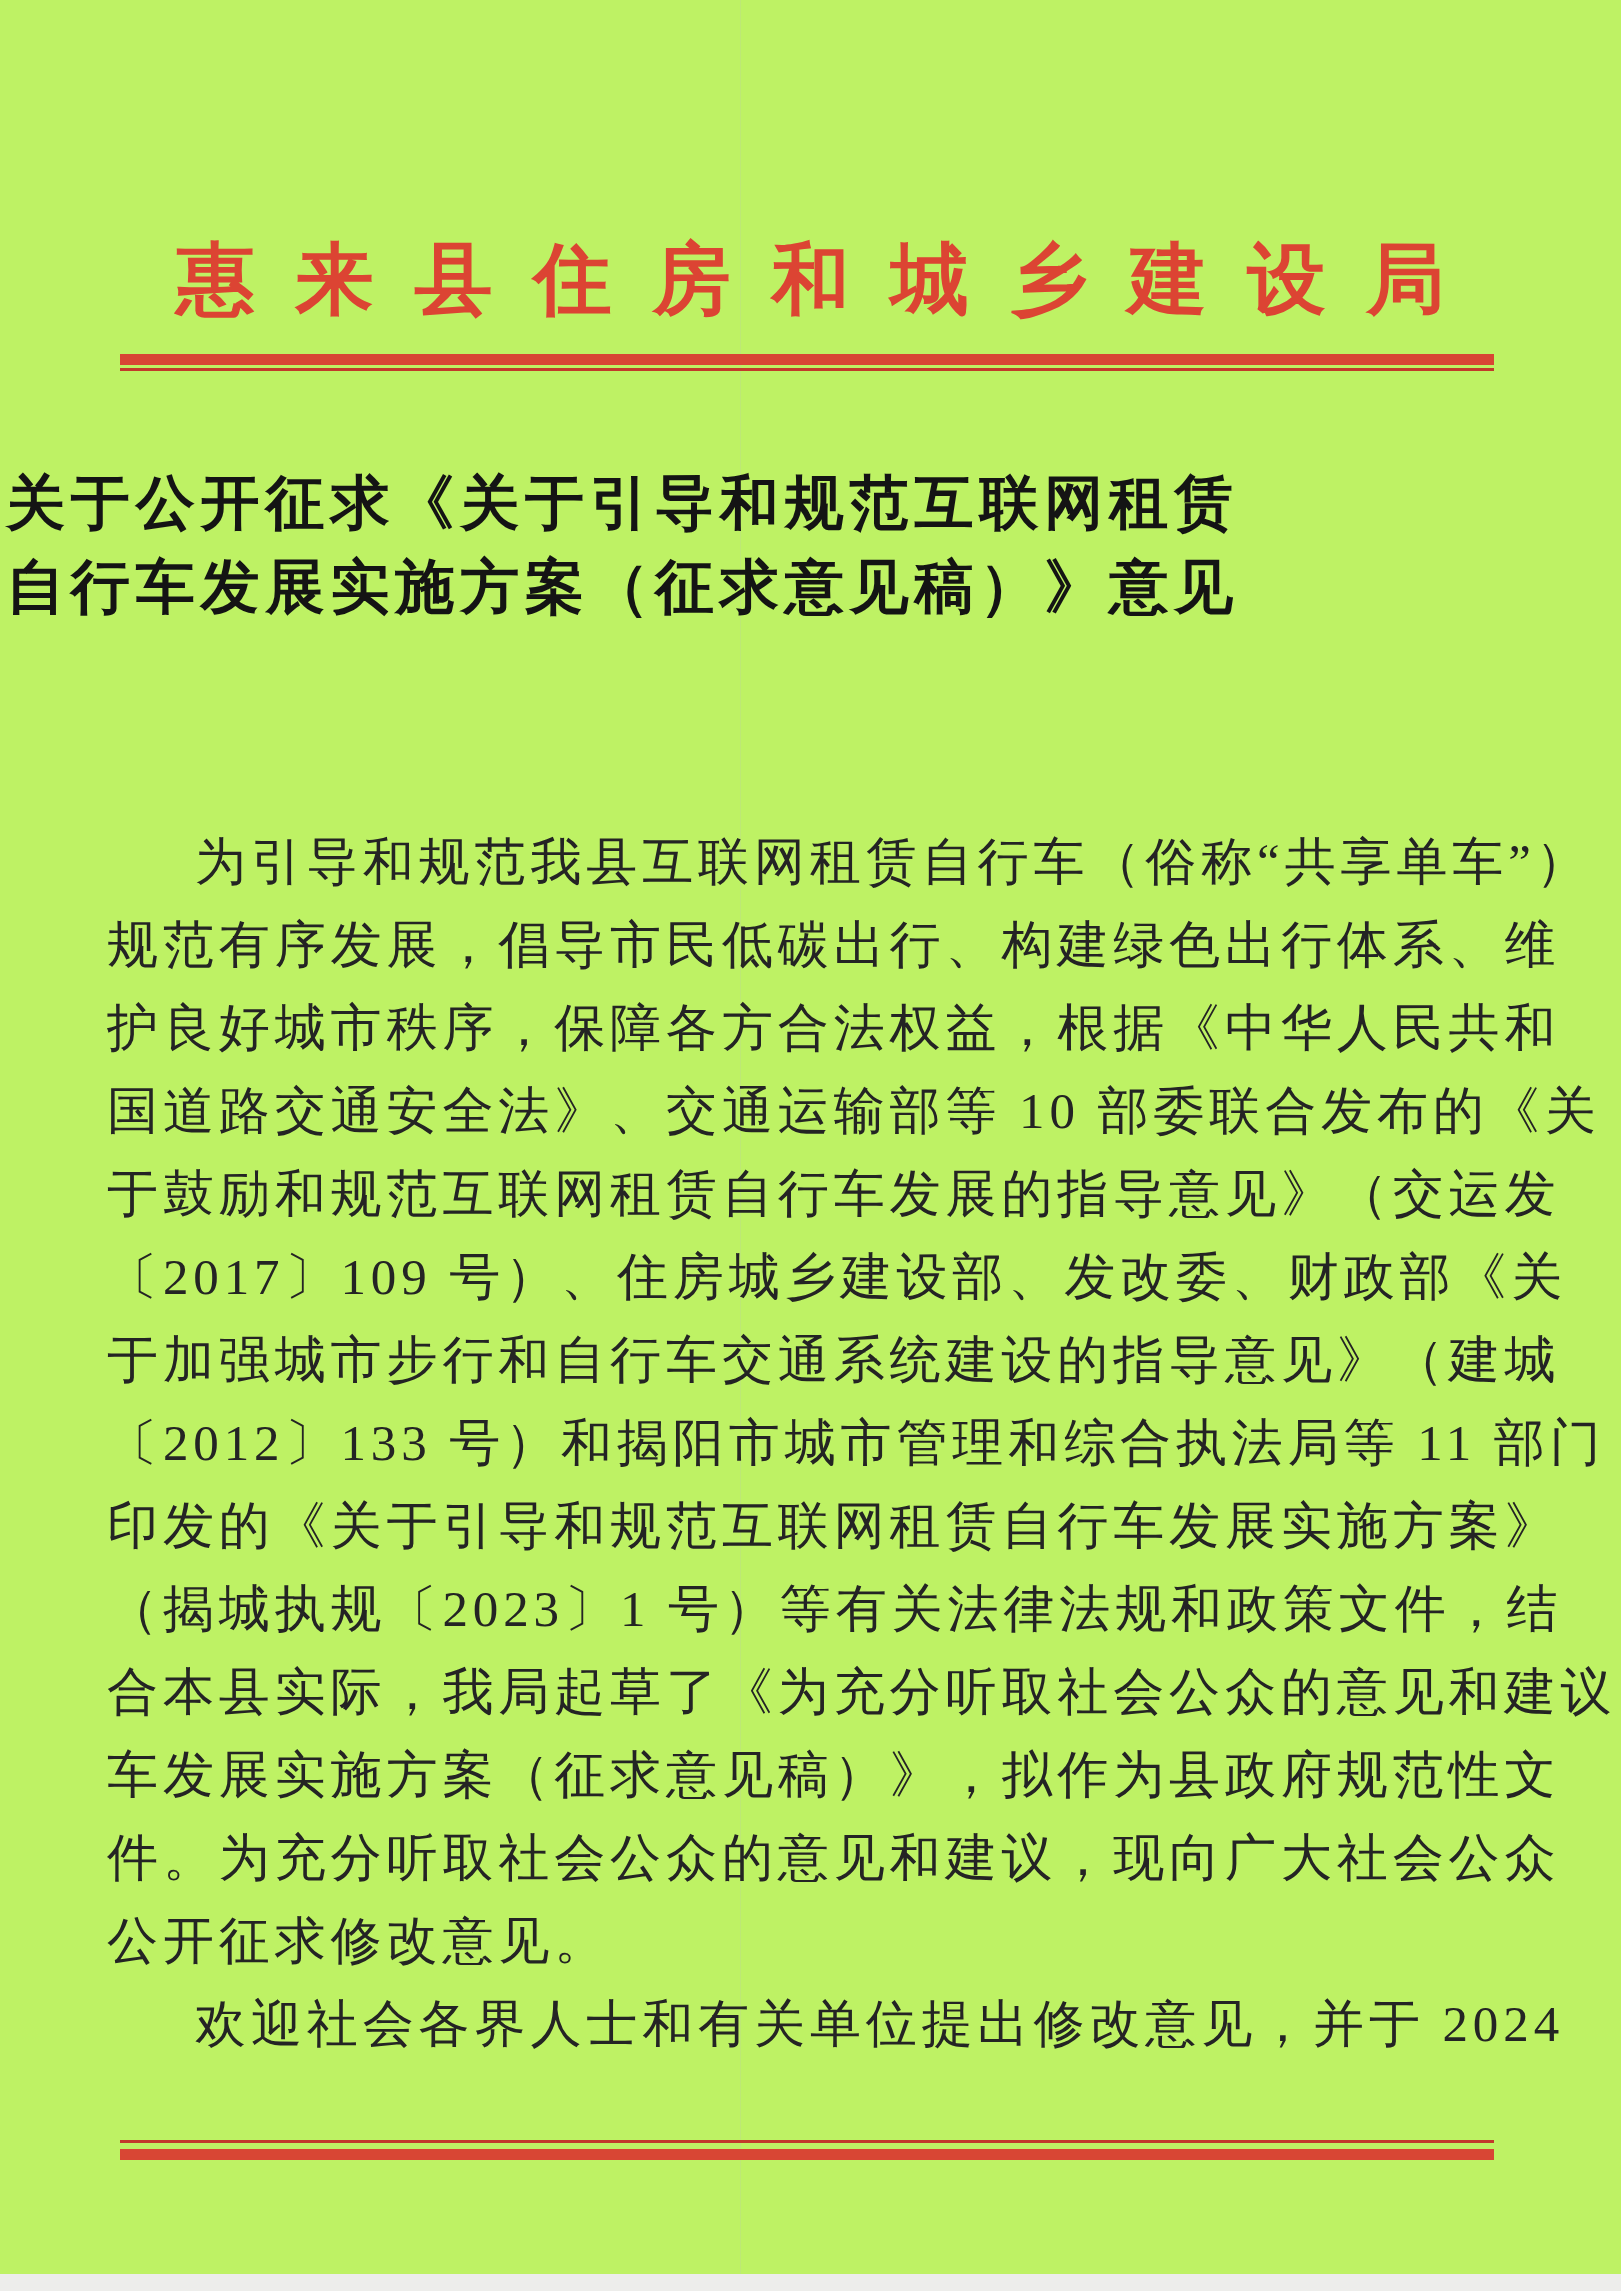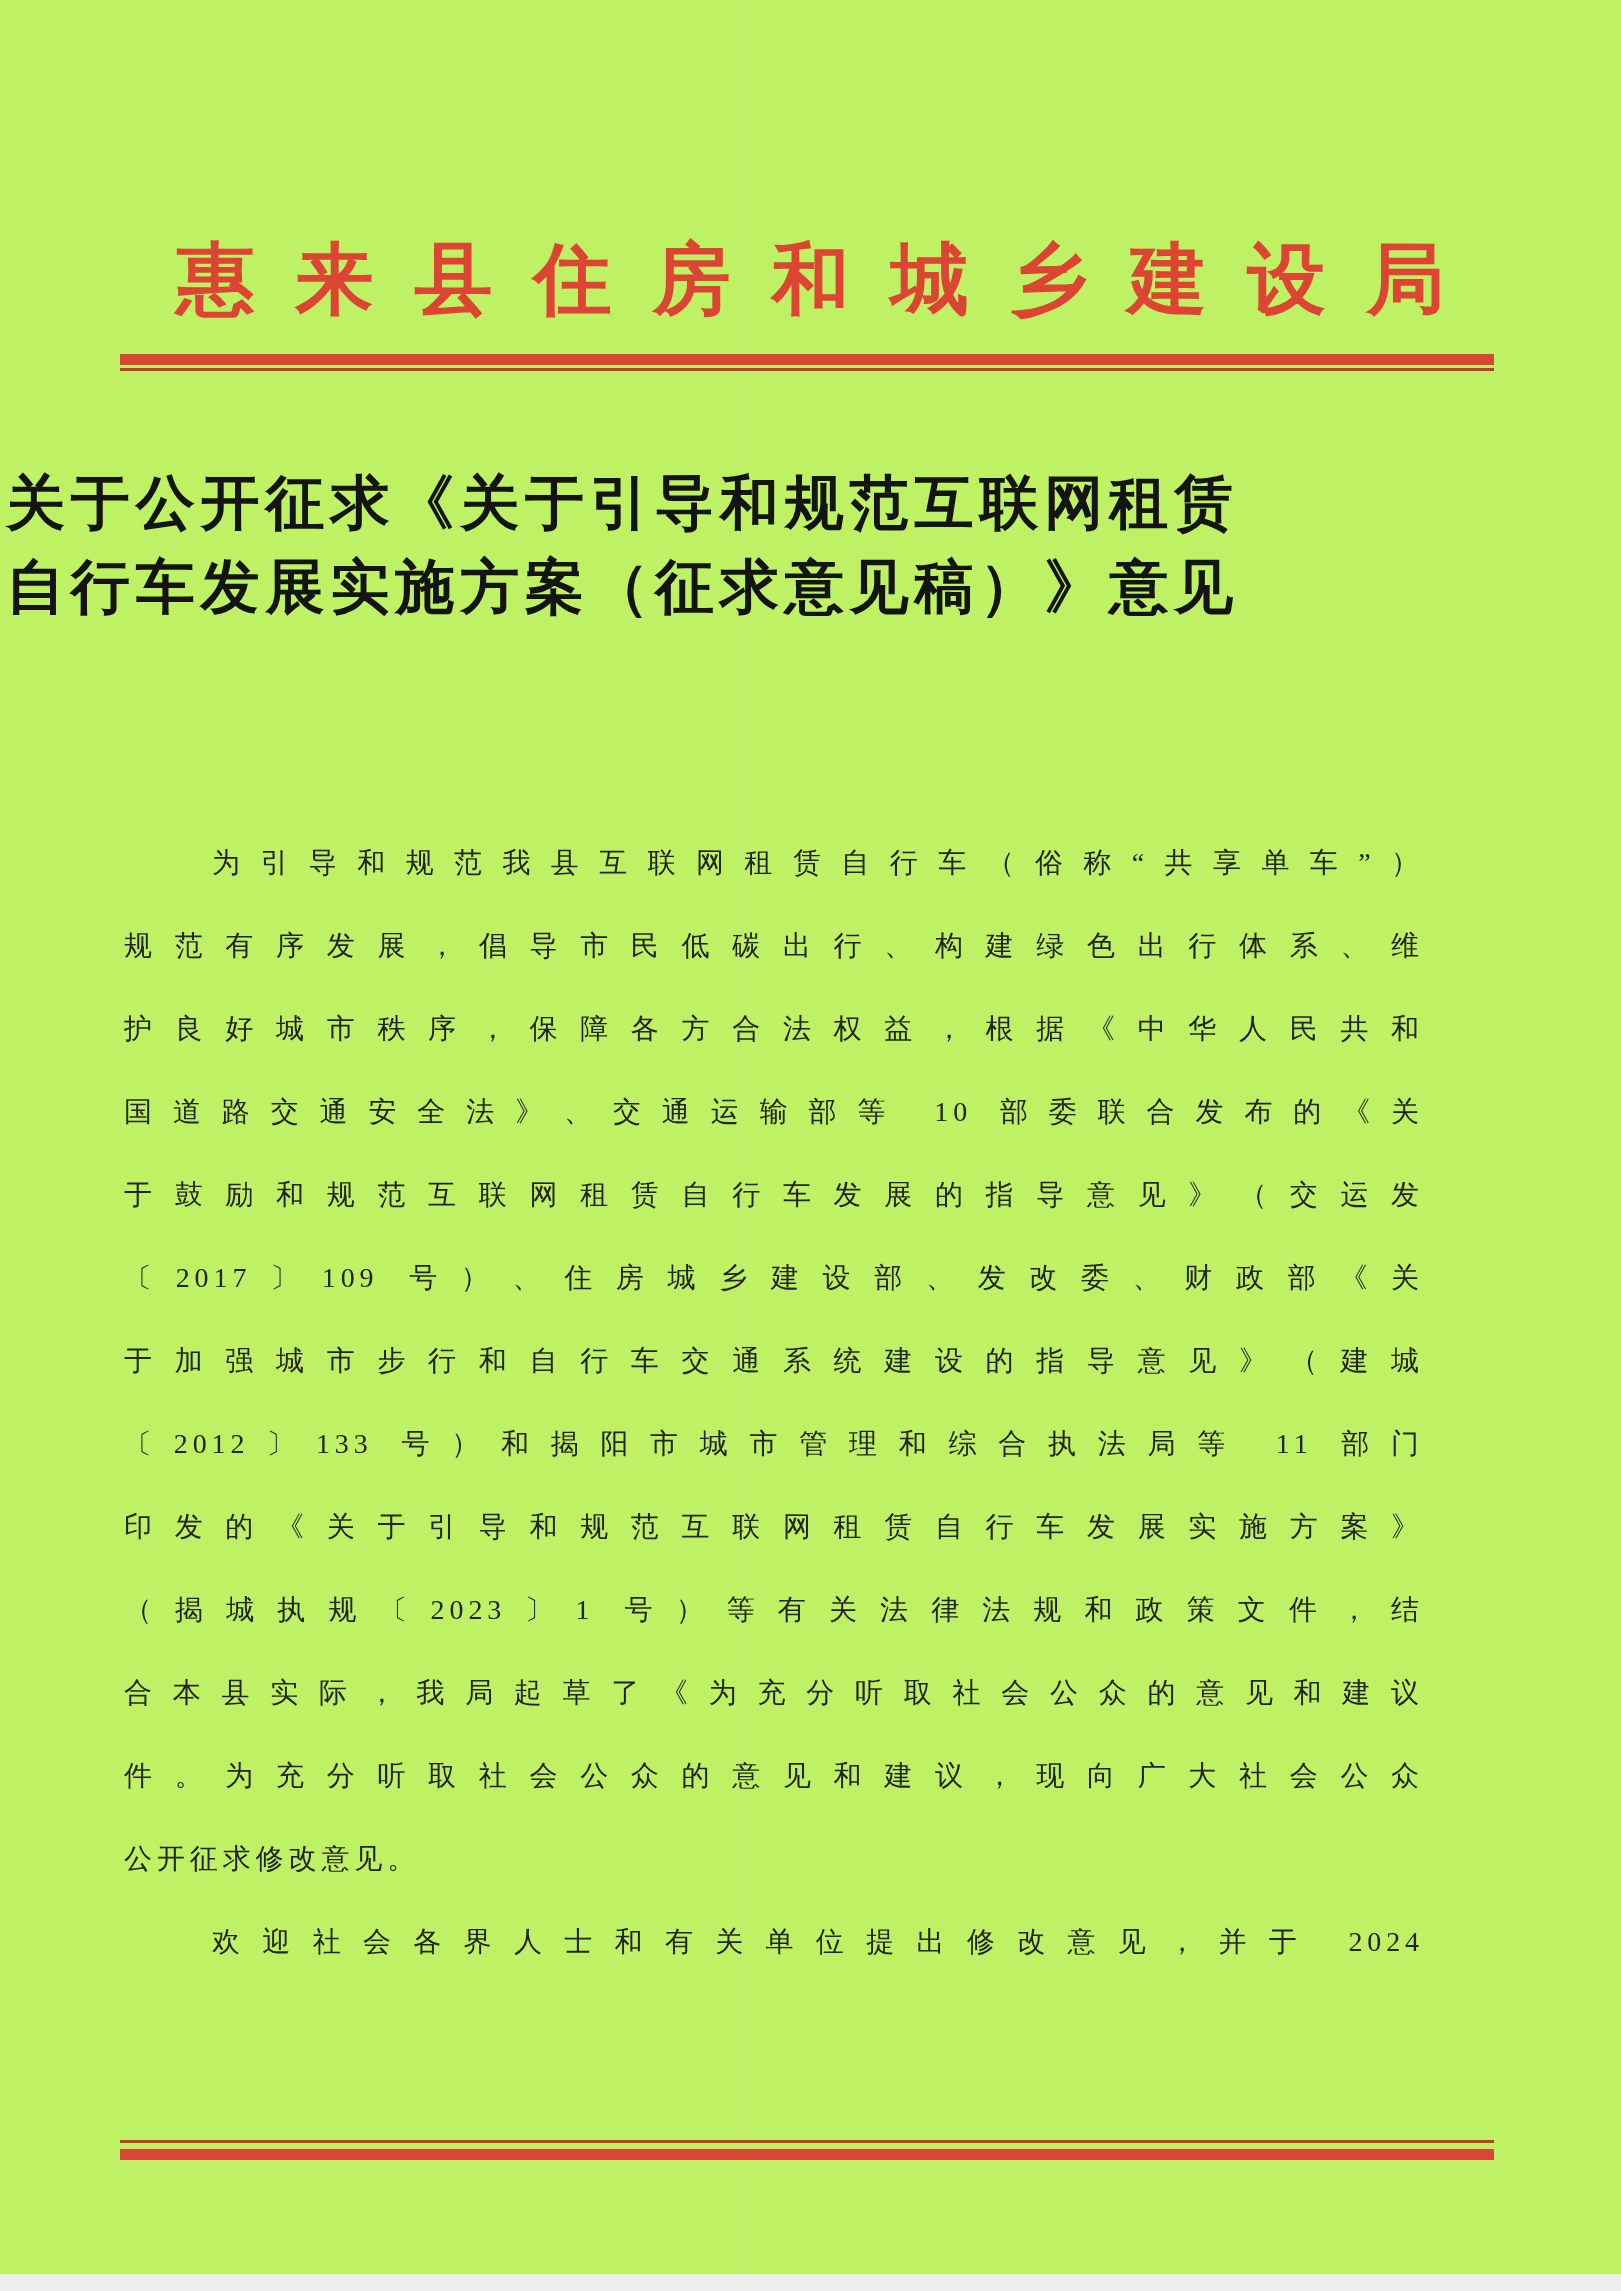--- a/index.html
+++ b/index.html
@@ -71,23 +71,23 @@
     line-height: 84px;
     letter-spacing: 5.9px;
     color: #141414;
   }
   .doc-title .t-line { padding-left: 5.9px; }
 
   
   .body-block {
     position: absolute;
     top: 821px;
-    left: 124px;
+    left: 107px;
     width: 1300px;
-    font-size: 28px;
+    font-size: 51px;
     line-height: 83px;
     color: #242424;
   }
   .bline {
     letter-spacing: 4.9px;
     text-align: justify;
     text-align-last: justify;
     white-space: nowrap;
   }
   .bline.ind { text-indent: 88px; }
@@ -117,20 +117,21 @@
     <div class="bline">规范有序发展，倡导市民低碳出行、构建绿色出行体系、维</div>
     <div class="bline">护良好城市秩序，保障各方合法权益，根据《中华人民共和</div>
     <div class="bline">国道路交通安全法》、交通运输部等 10 部委联合发布的《关</div>
     <div class="bline">于鼓励和规范互联网租赁自行车发展的指导意见》（交运发</div>
     <div class="bline">〔2017〕109 号）、住房城乡建设部、发改委、财政部《关</div>
     <div class="bline">于加强城市步行和自行车交通系统建设的指导意见》（建城</div>
     <div class="bline">〔2012〕133 号）和揭阳市城市管理和综合执法局等 11 部门</div>
     <div class="bline">印发的《关于引导和规范互联网租赁自行车发展实施方案》</div>
     <div class="bline">（揭城执规〔2023〕1 号）等有关法律法规和政策文件，结</div>
     <div class="bline">合本县实际，我局起草了《为充分听取社会公众的意见和建议</div>
+    <div class="bline">车发展实施方案（征求意见稿）》，拟作为县政府规范性文</div>
     <div class="bline">件。为充分听取社会公众的意见和建议，现向广大社会公众</div>
     <div class="bline noj">公开征求修改意见。</div>
     <div class="bline ind">欢迎社会各界人士和有关单位提出修改意见，并于 2024</div>
   </div>
 
   <div class="rule-band rules-bottom">
     <div class="rule-thin"></div>
     <div class="rule-thick"></div>
   </div>
 

